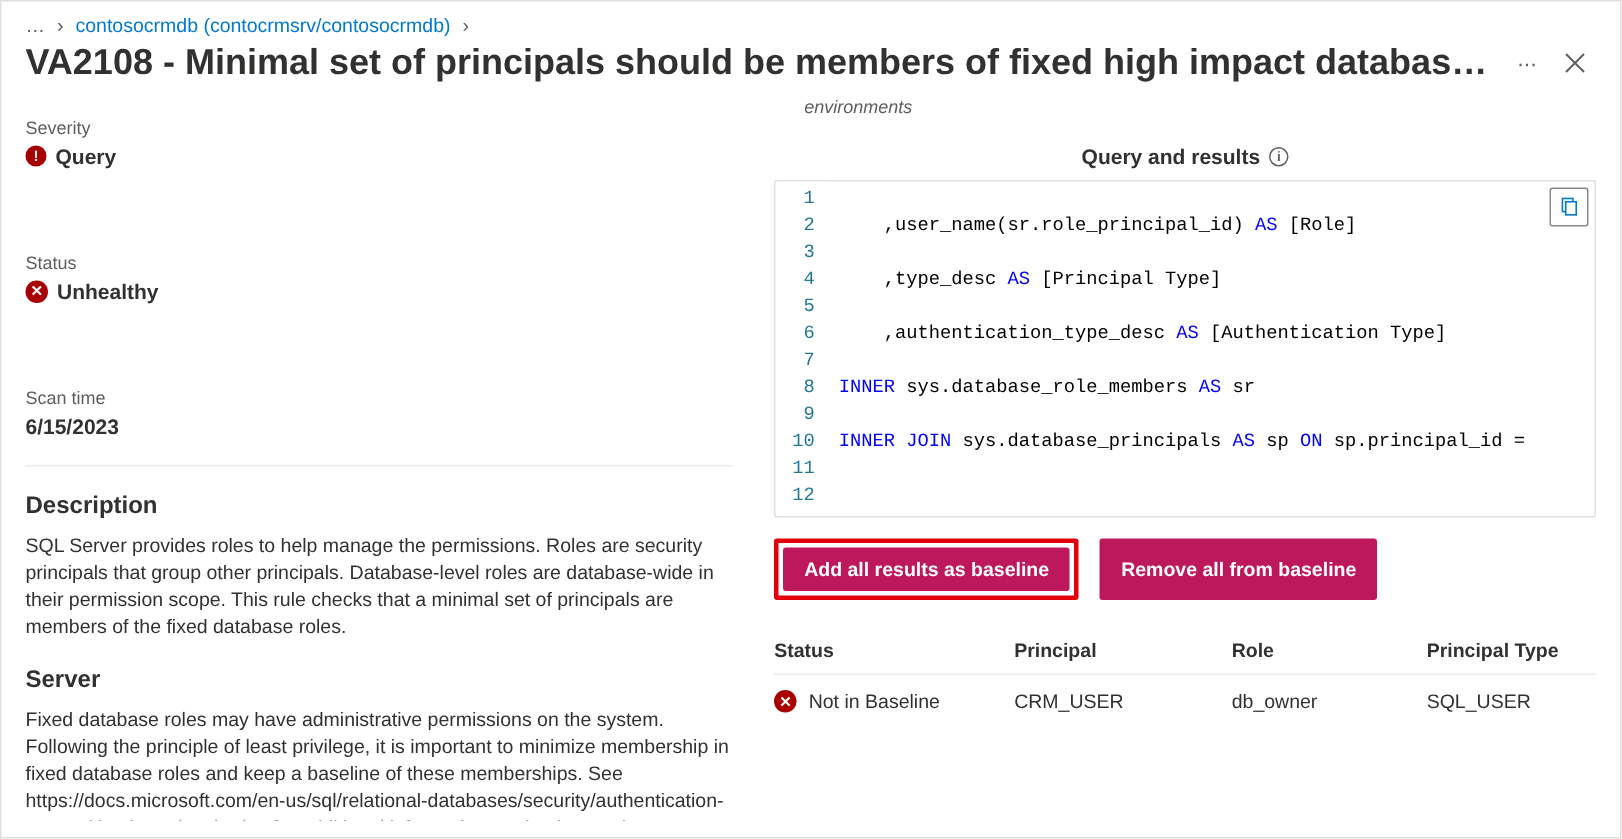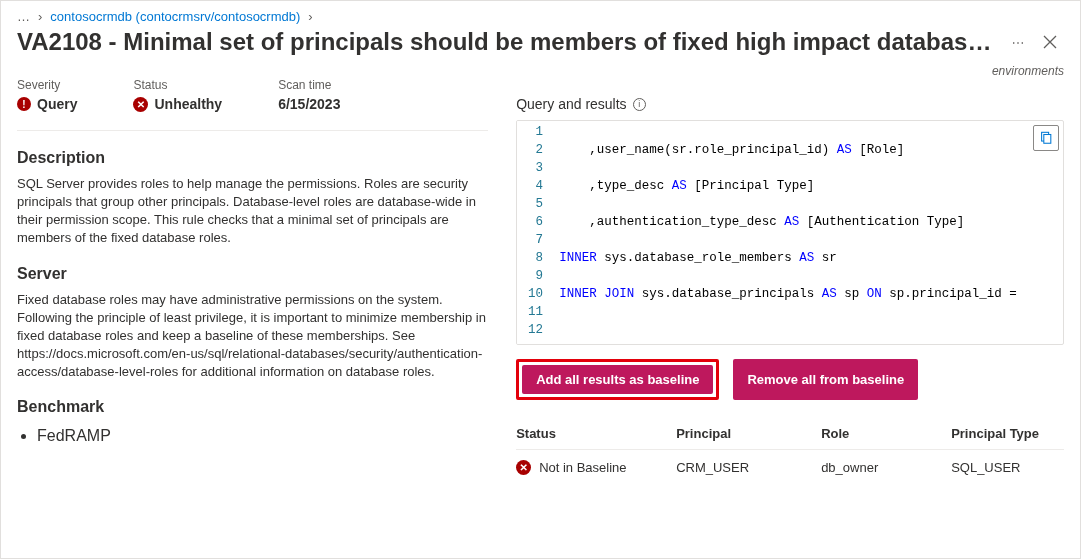--- a/index.html
+++ b/index.html
@@ -58,20 +58,21 @@
     padding: 0 16px 16px 8px;
     overflow: hidden;
     display: flex;
     flex-direction: column;
   }
   .meta-row {
     display: flex;
     gap: 56px;
     padding: 6px 0 18px 0;
     border-bottom: 1px solid #edebe9;
+    flex-direction: column;
   }
   .meta-item { display: flex; flex-direction: column; gap: 4px; }
   .meta-label { font-size: 12px; color: #605e5c; }
   .meta-value { font-size: 14px; font-weight: 600; display: flex; align-items: center; gap: 6px; }
   .sev-icon {
     width: 14px; height: 14px; border-radius: 50%;
     background: #a80000; display: inline-flex; align-items: center; justify-content: center;
     color: #fff; font-size: 10px; font-weight: 700;
   }
   .x-icon {
@@ -89,26 +90,26 @@
     color: #323130;
     line-height: 1.38;
   }
   .bench-list { padding-left: 20px; margin-top: 6px; }
   .bench-list li { font-size: 16px; line-height: 1.5; }
   .env-note {
     font-style: italic;
     font-size: 12px;
     color: #605e5c;
     padding: 0 0 14px 20px;
-    text-align: right;
   }
   .qr-head {
-    font-size: 14px; font-weight: 400;
+    font-size: 14px; font-weight: 700;
     display: flex; align-items: center; gap: 6px;
     margin: 4px 0 8px 0;
+    justify-content: center;
   }
   .info-icon {
     width: 13px; height: 13px; border-radius: 50%;
     border: 1px solid #605e5c;
     display: inline-flex; align-items: center; justify-content: center;
     font-size: 9px; color: #605e5c;
   }
   .code-wrap {
     position: relative;
     border: 1px solid #e1dfdd;

